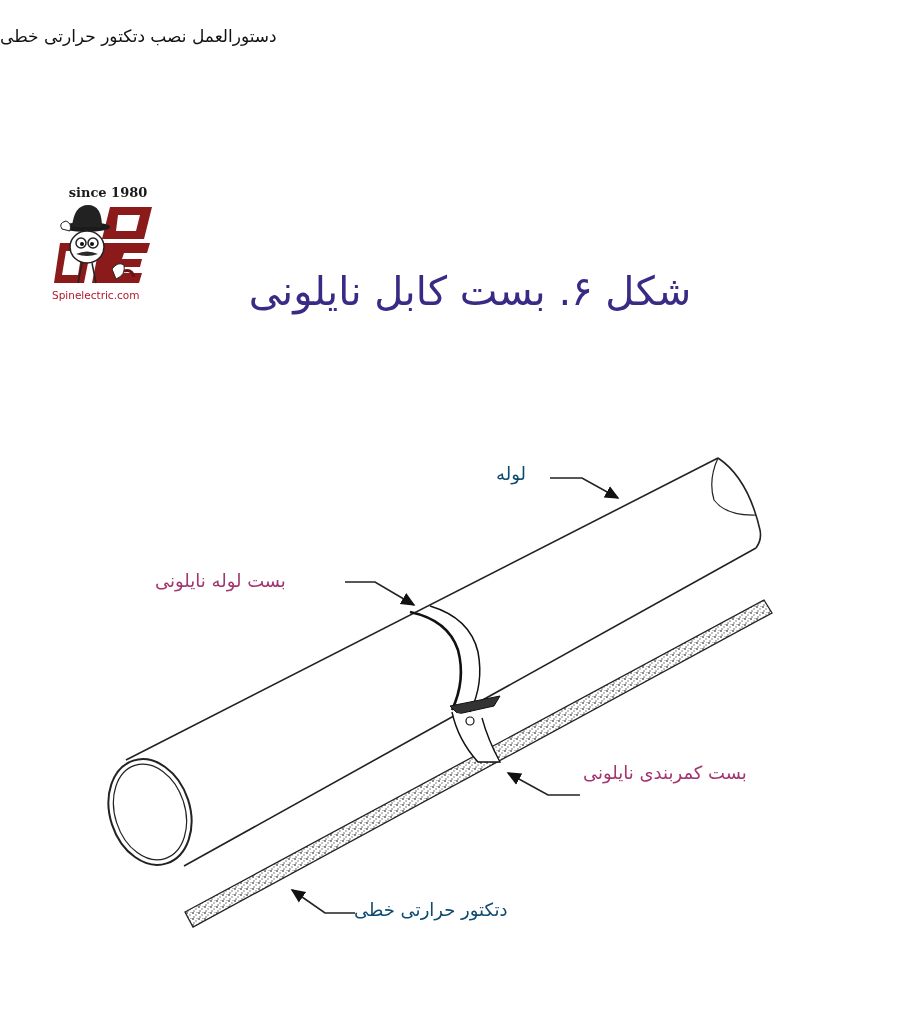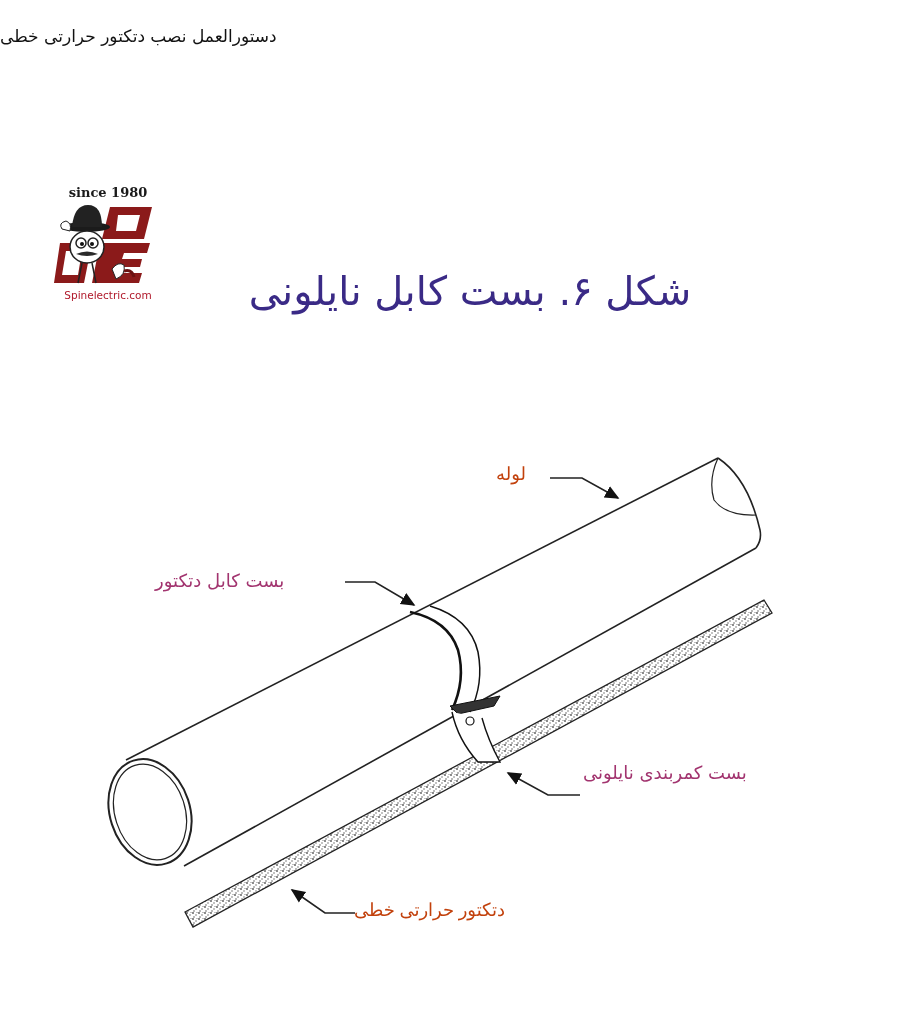--- a/index.html
+++ b/index.html
@@ -3,27 +3,27 @@
 <meta charset="utf-8">
 <style>
   html, body { margin:0; padding:0; background:#ffffff; }
   body { width:918px; height:1024px; position:relative; overflow:hidden;
          font-family:"DejaVu Sans", sans-serif; }
   .page-header { position:absolute; top:26px; left:0; width:766px; text-align:left;
          font-size:17px; color:#111; direction:rtl; }
   .logo { position:absolute; left:52px; top:157px; width:112px; height:120px;margin-top:28px; }
   .logo .since { position:absolute; top:0; left:0; width:112px; text-align:center;
          font-family:"DejaVu Serif", serif; font-weight:bold; font-size:13px; color:#1a1a1a; }
-  .logo .site { position:absolute; top:104px; left:0; width:112px; text-align:center;
+  .logo .site { position:absolute; top:104px; left:0; width:112px; 
          font-size:10.5px; color:#b0182a; }
   .figure-title { position:absolute; top:268px; left:0; width:940px; text-align:center;
          font-size:40px; color:#3a2a86; direction:rtl; font-weight:normal; }
   .diagram { position:absolute; left:0; top:0; }
   .label { position:absolute; direction:rtl; white-space:nowrap; font-size:18px; }
-  .label.red { color:#c2410c;font-family:Liberation Serif, serif; }
+  .label.red { color:#0c4a6e; }
   .label.magenta { color:#a2346f; }
 </style>
 </head>
 <body>
 
 <div class="page-header">دستورالعمل نصب دتکتور حرارتی خطی</div>
 
 <div class="logo">
   <div class="since">since 1980</div>
   <svg width="112" height="104" viewBox="0 0 112 104" style="position:absolute;top:14px;left:0">
@@ -94,15 +94,15 @@
 
   <g fill="none" stroke="#222" stroke-width="1.6">
     <path d="M550 478 L582 478 L618 498" marker-end="url(#arrowhead)"></path>
     <path d="M345 582 L375 582 L414 605" marker-end="url(#arrowhead)"></path>
     <path d="M580 795 L548 795 L508 773" marker-end="url(#arrowhead)"></path>
     <path d="M355 913 L325 913 L292 890" marker-end="url(#arrowhead)"></path>
   </g>
 </svg>
 
 <div class="label red" style="left:496px; top:463px;">لوله</div>
-<div class="label magenta" style="left:155px; top:570px;">بست کابل دتکتور</div>
+<div class="label magenta" style="left:155px; top:570px;">بست لوله نایلونی</div>
 <div class="label magenta" style="left:583px; top:762px;">بست کمربندی نایلونی</div>
 <div class="label red" style="left:354px; top:899px;text-align:right;">دتکتور حرارتی خطی</div>
 
 </body></html>

